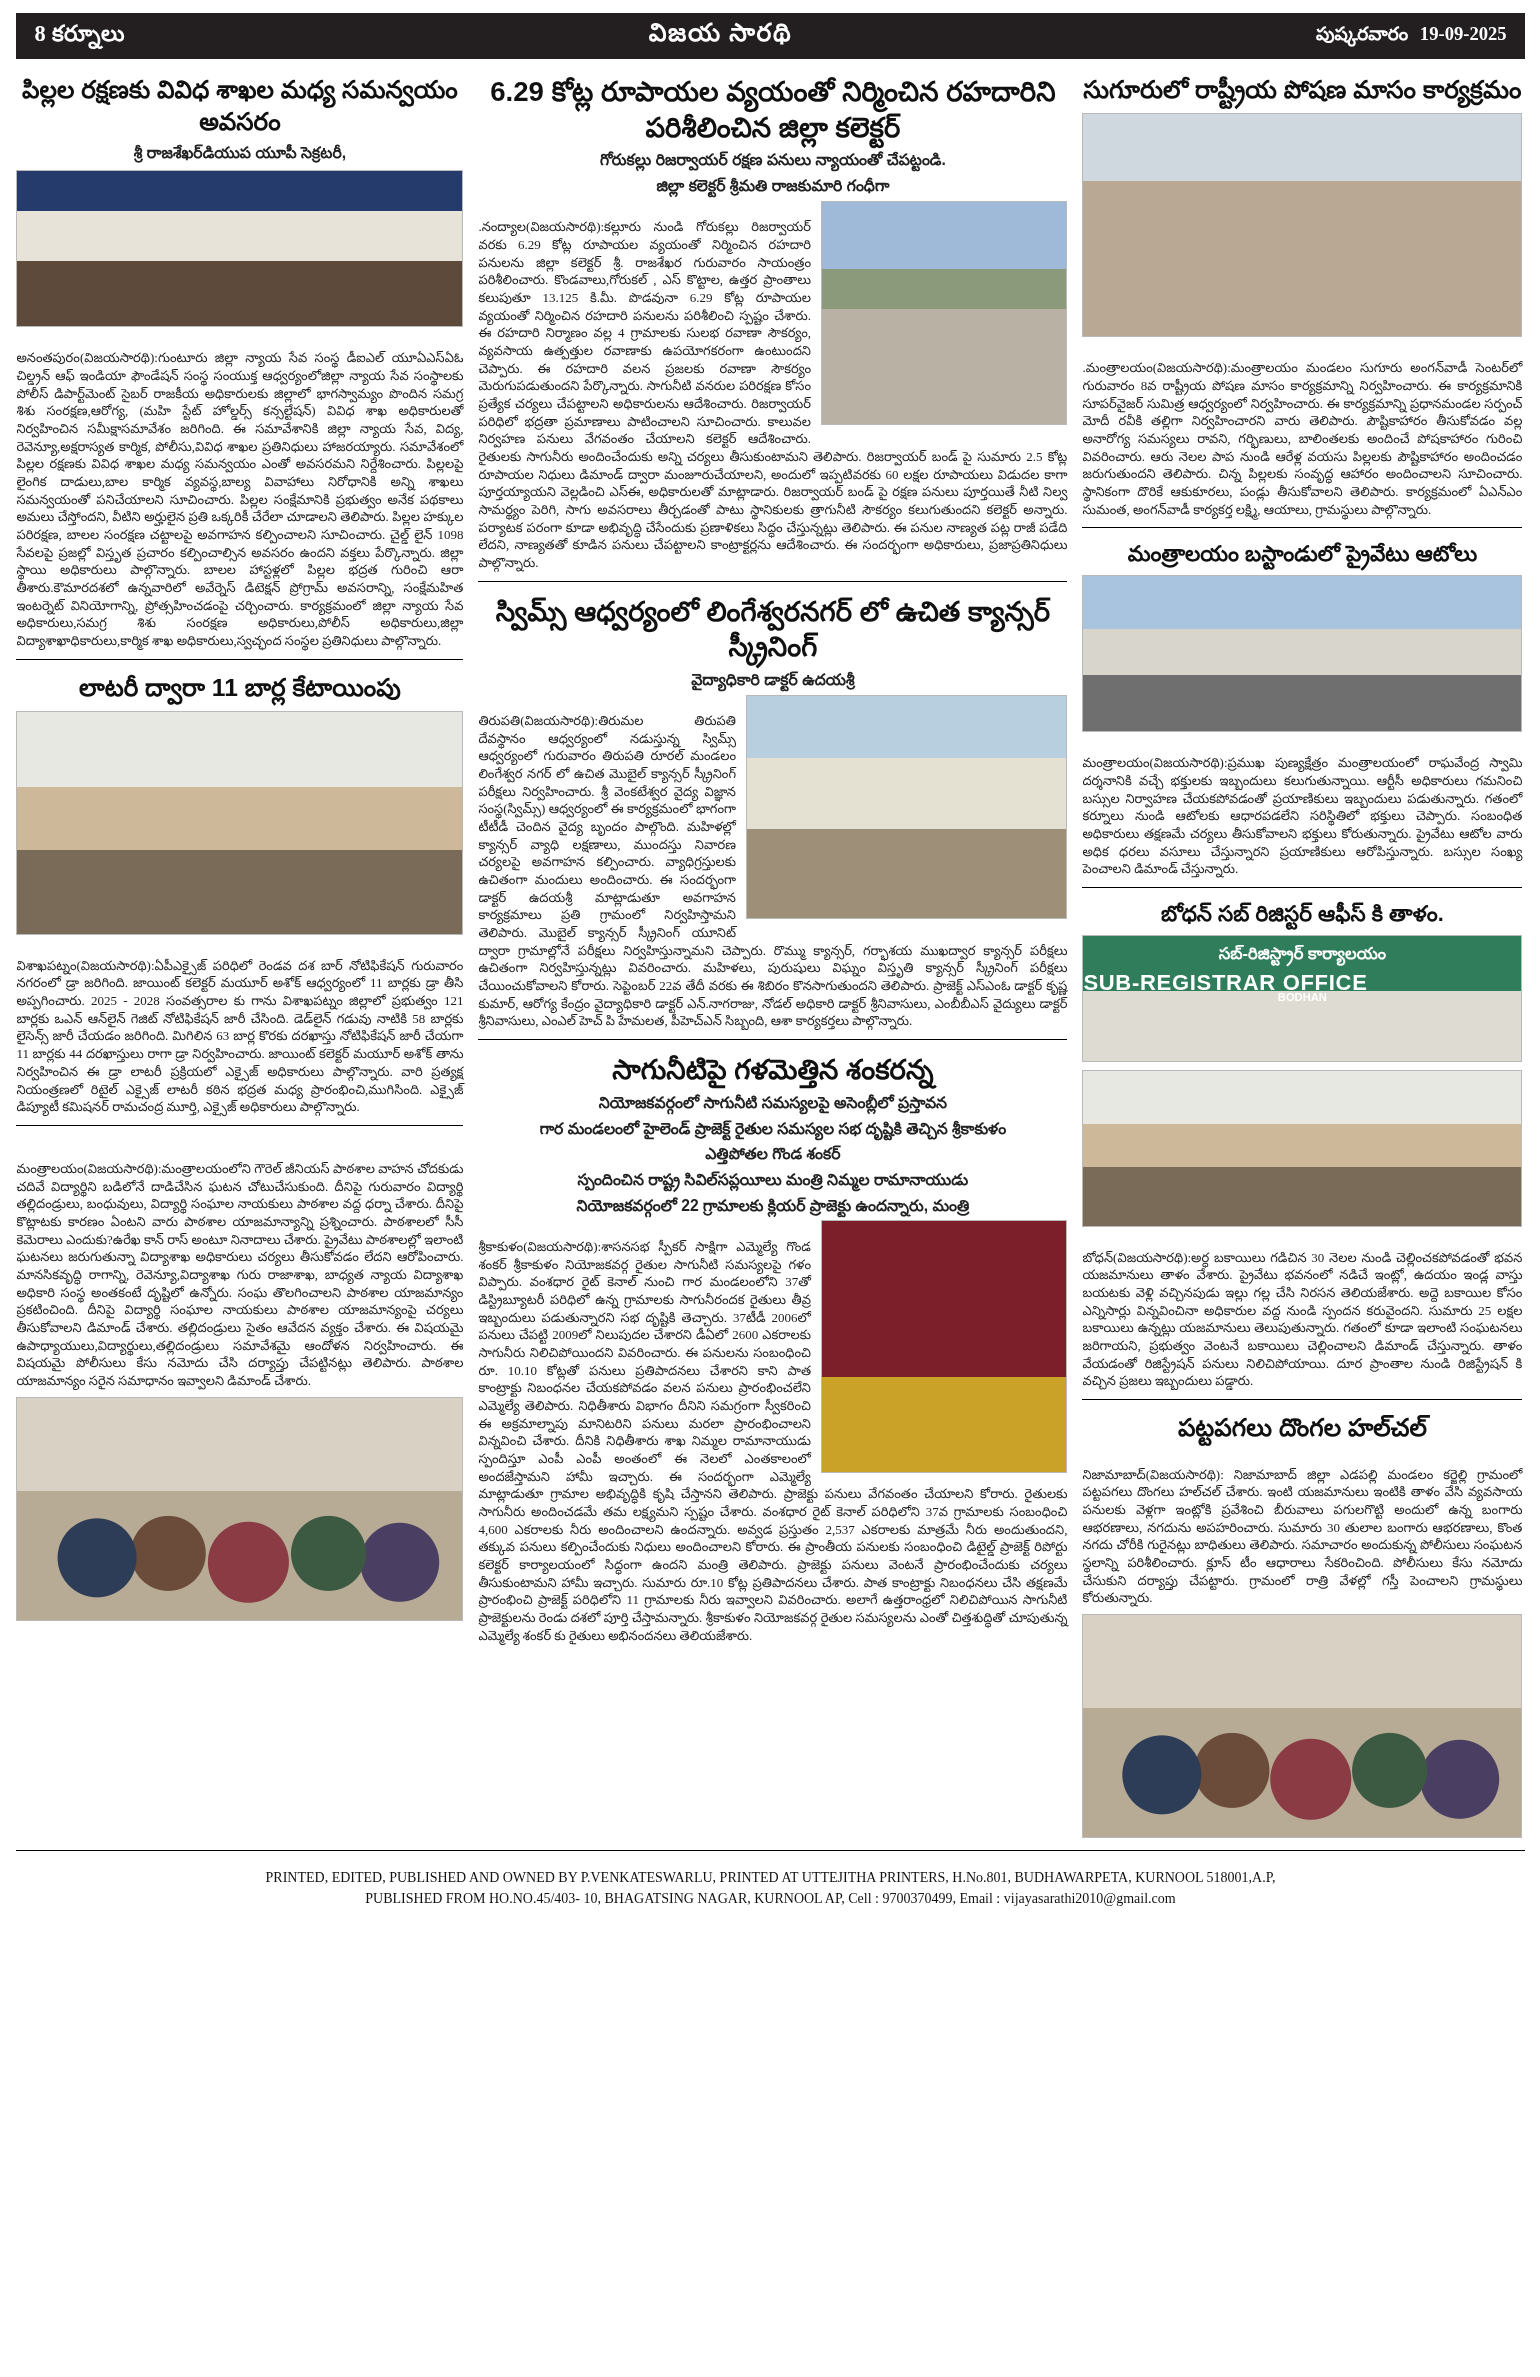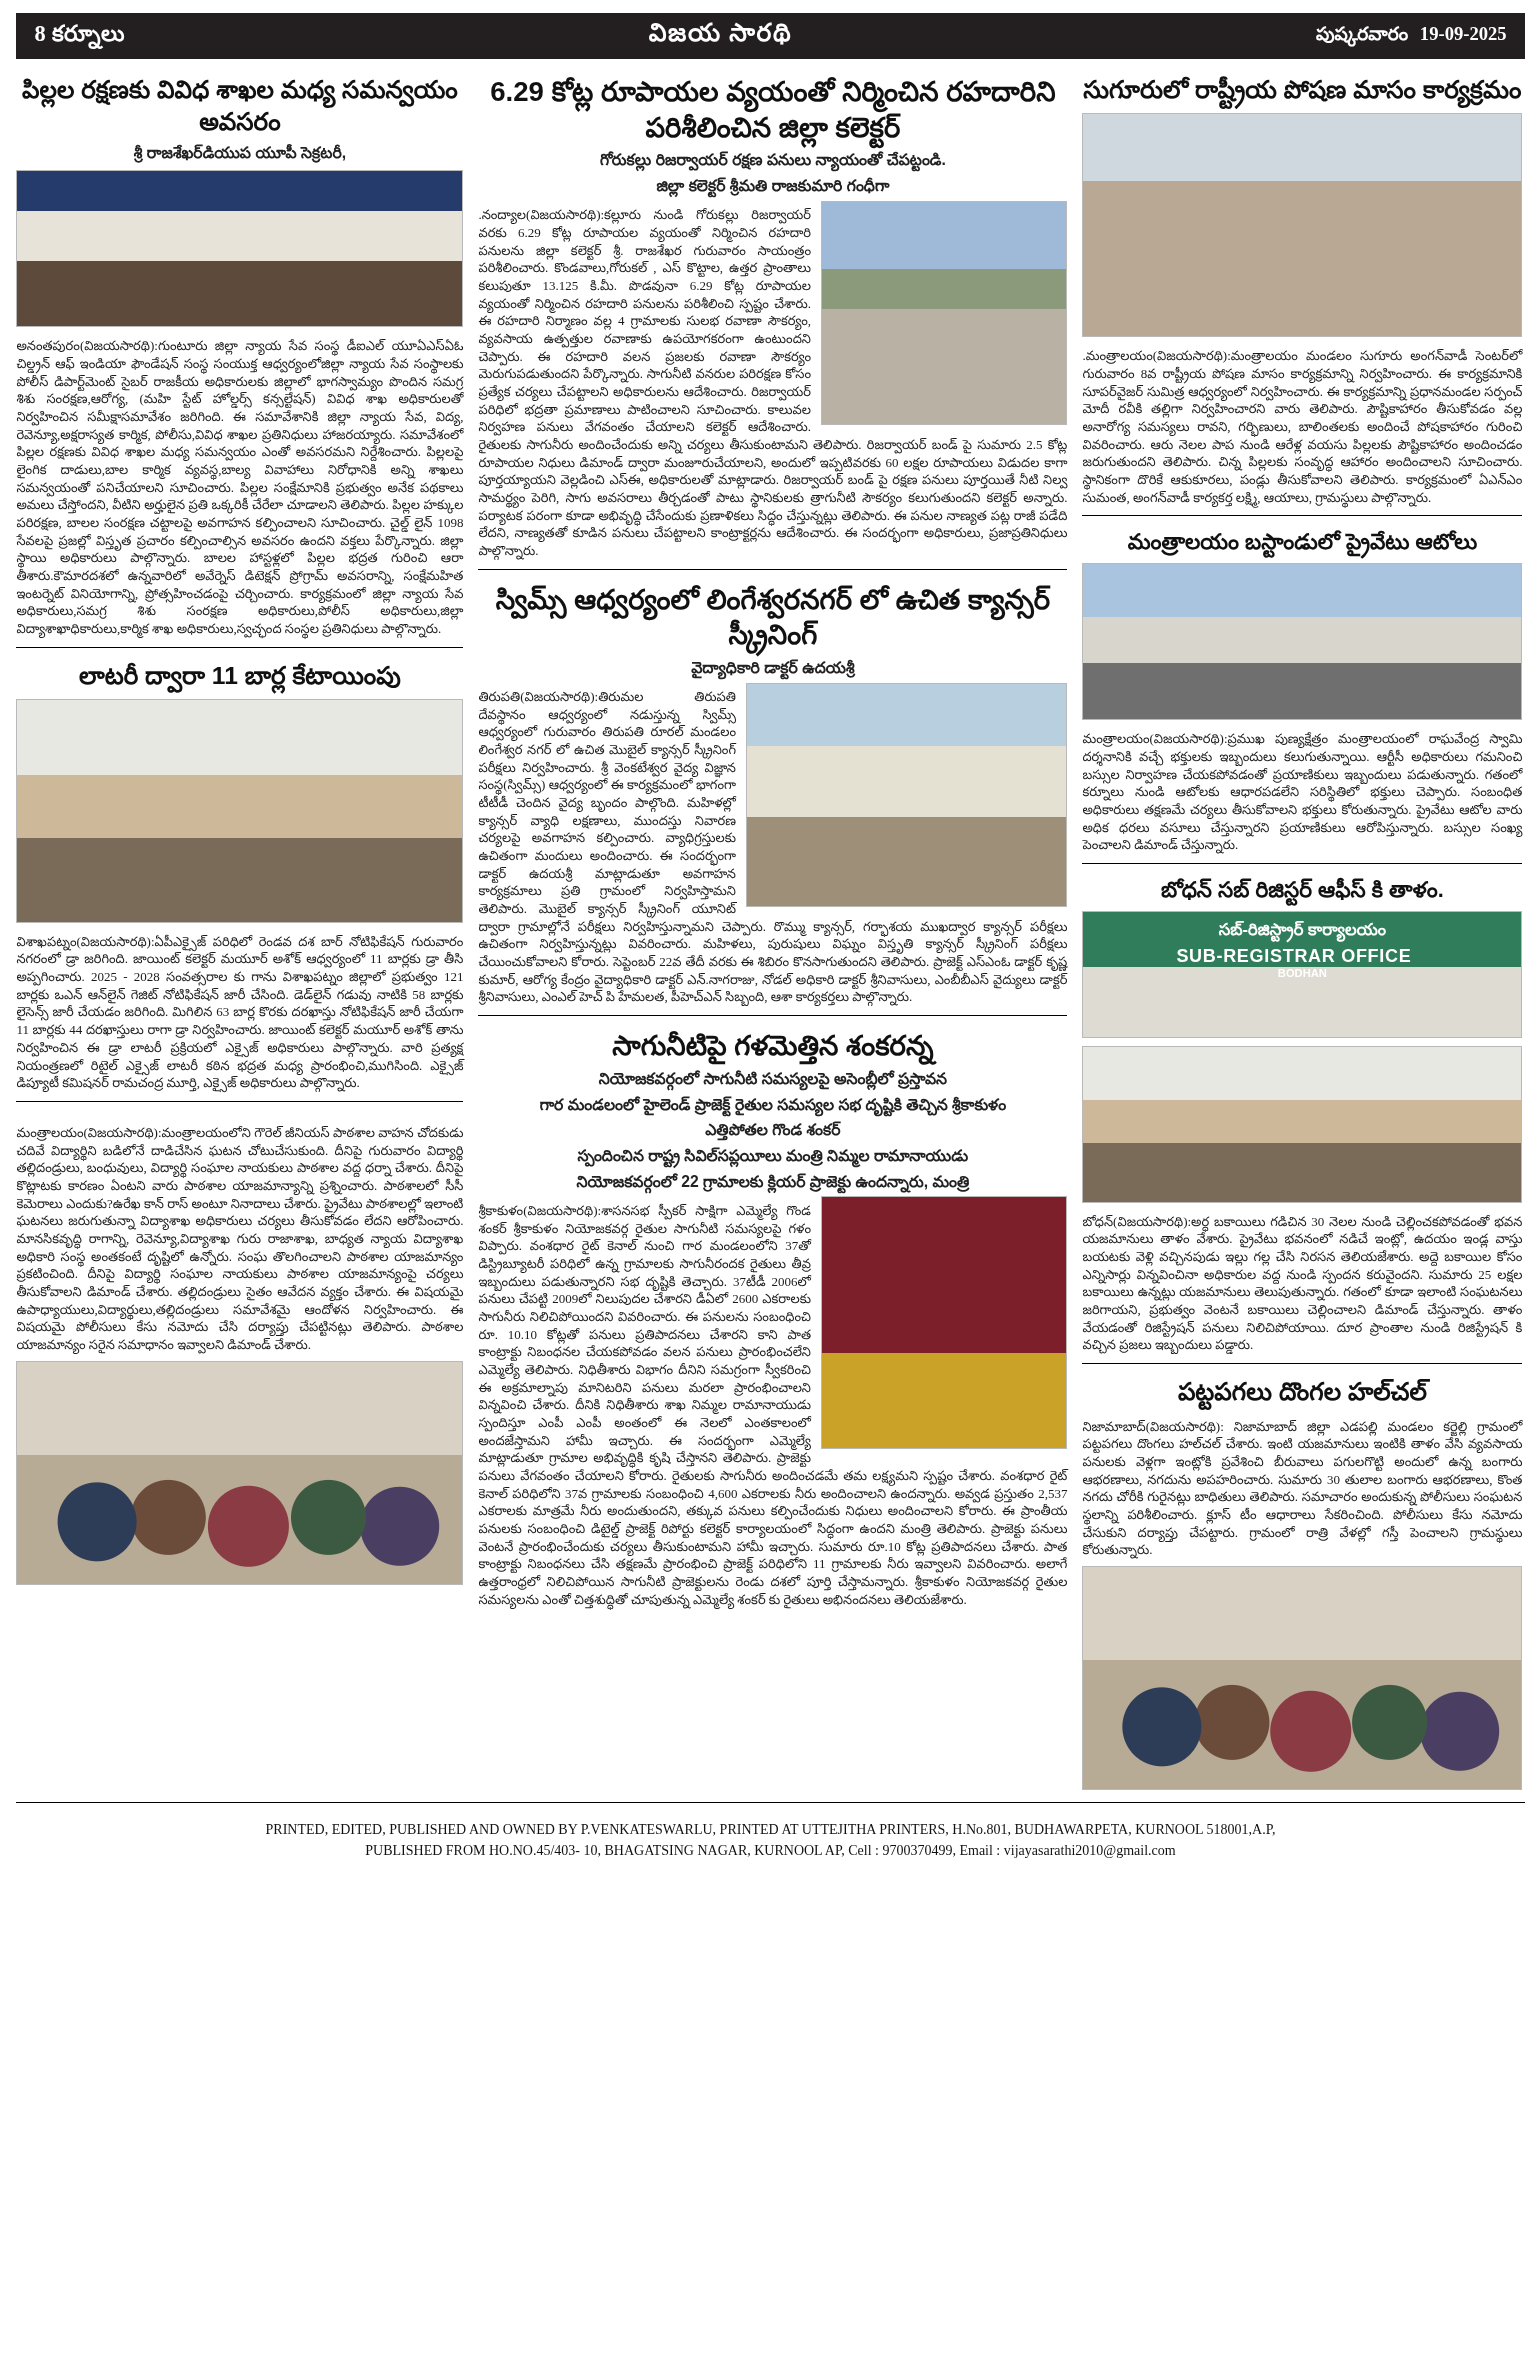--- a/index.html
+++ b/index.html
@@ -59,21 +59,21 @@
     text-align: center;
     font-size: 15.7px;
     line-height: 1.35;
     margin-top: 4.5px;
     color: #222;
   }
   .body {
     font-size: 13.8px;
     line-height: 1.42;
     text-align: justify;
-    margin-top: 10px;
+    margin-top: 22px;
     color: #1a1a1a;
     hyphens: auto;
   }
   .body.tight { font-size: 13px; line-height: 1.36; }
   .rule {
     border: 0;
     border-top: 1.5px solid #000;
     margin: 9px 0 7.5px 0;
   }
 
@@ -248,21 +248,21 @@
         </div>
         <div class="body tight">మంత్రాలయం(విజయసారథి):ప్రముఖ పుణ్యక్షేత్రం మంత్రాలయంలో రాఘవేంద్ర స్వామి దర్శనానికి వచ్చే భక్తులకు ఇబ్బందులు కలుగుతున్నాయి. ఆర్టీసీ అధికారులు గమనించి బస్సుల నిర్వాహణ చేయకపోవడంతో ప్రయాణికులు ఇబ్బందులు పడుతున్నారు. గతంలో కర్నూలు నుండి ఆటోలకు ఆధారపడలేని సరిస్థితిలో భక్తులు చెప్పారు. సంబంధిత అధికారులు తక్షణమే చర్యలు తీసుకోవాలని భక్తులు కోరుతున్నారు. ప్రైవేటు ఆటోల వారు అధిక ధరలు వసూలు చేస్తున్నారని ప్రయాణికులు ఆరోపిస్తున్నారు. బస్సుల సంఖ్య పెంచాలని డిమాండ్ చేస్తున్నారు.</div>
       </div>
 
       <hr class="rule">
 
       <div class="sect">
         <div class="headline h-sm">బోధన్ సబ్ రిజిస్టర్ ఆఫీస్ కి తాళం.</div>
         <div class="photo p-short ph-board">
           <div style="position:absolute;left:0;right:0;top:8px;text-align:center;color:#fff;font-family:'Liberation Sans',sans-serif;font-weight:bold;font-size:16.4px;">సబ్-రిజిస్ట్రార్ కార్యాలయం</div>
-          <div style="position:absolute;left:0;right:17px;top:34px;text-align:center;color:#fff;font-family:'Liberation Sans',sans-serif;font-weight:bold;font-size:18px;letter-spacing:0.7px;">SUB-REGISTRAR OFFICE</div>
+          <div style="position:absolute;left:0;right:17px;top:34px;color:#fff;font-family:'Liberation Sans',sans-serif;font-weight:bold;font-size:22px;letter-spacing:0.7px;">SUB-REGISTRAR OFFICE</div>
           <div style="position:absolute;left:0;right:0;top:55px;text-align:center;color:#fff;font-family:'Liberation Sans',sans-serif;font-weight:bold;font-size:11.2px;">BODHAN</div>
 
         </div>
         <div class="photo p-mid ph-office"></div>
         <div class="body tight">బోధన్(విజయసారథి):అర్ధ బకాయిలు గడిచిన 30 నెలల నుండి చెల్లించకపోవడంతో భవన యజమానులు తాళం వేశారు. ప్రైవేటు భవనంలో నడిచే ఇంట్లో, ఉదయం ఇండ్ల వాస్తు బయటకు వెళ్లి వచ్చినపుడు ఇల్లు గల్ల చేసి నిరసన తెలియజేశారు. అద్దె బకాయిల కోసం ఎన్నిసార్లు విన్నవించినా అధికారుల వద్ద నుండి స్పందన కరువైందని. సుమారు 25 లక్షల బకాయిలు ఉన్నట్లు యజమానులు తెలుపుతున్నారు. గతంలో కూడా ఇలాంటి సంఘటనలు జరిగాయని, ప్రభుత్వం వెంటనే బకాయిలు చెల్లించాలని డిమాండ్ చేస్తున్నారు. తాళం వేయడంతో రిజిస్ట్రేషన్ పనులు నిలిచిపోయాయి. దూర ప్రాంతాల నుండి రిజిస్ట్రేషన్ కి వచ్చిన ప్రజలు ఇబ్బందులు పడ్డారు.</div>
       </div>
 
       <hr class="rule">
 
       <div class="sect">

